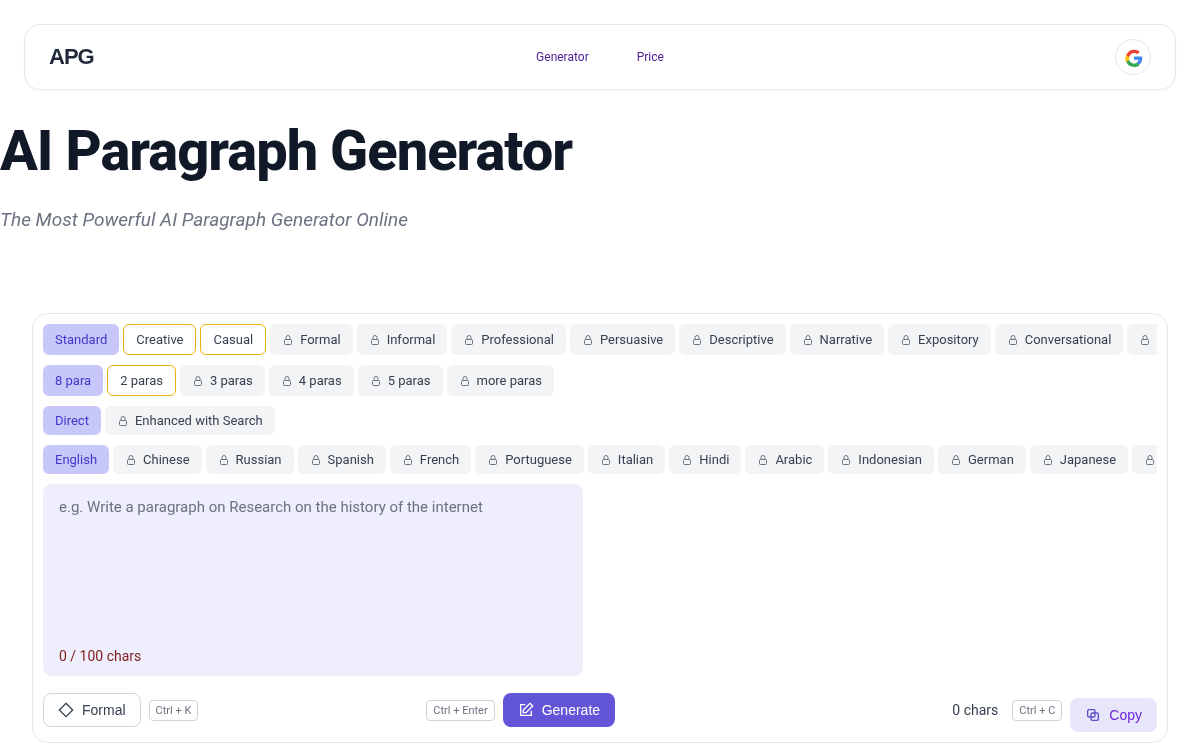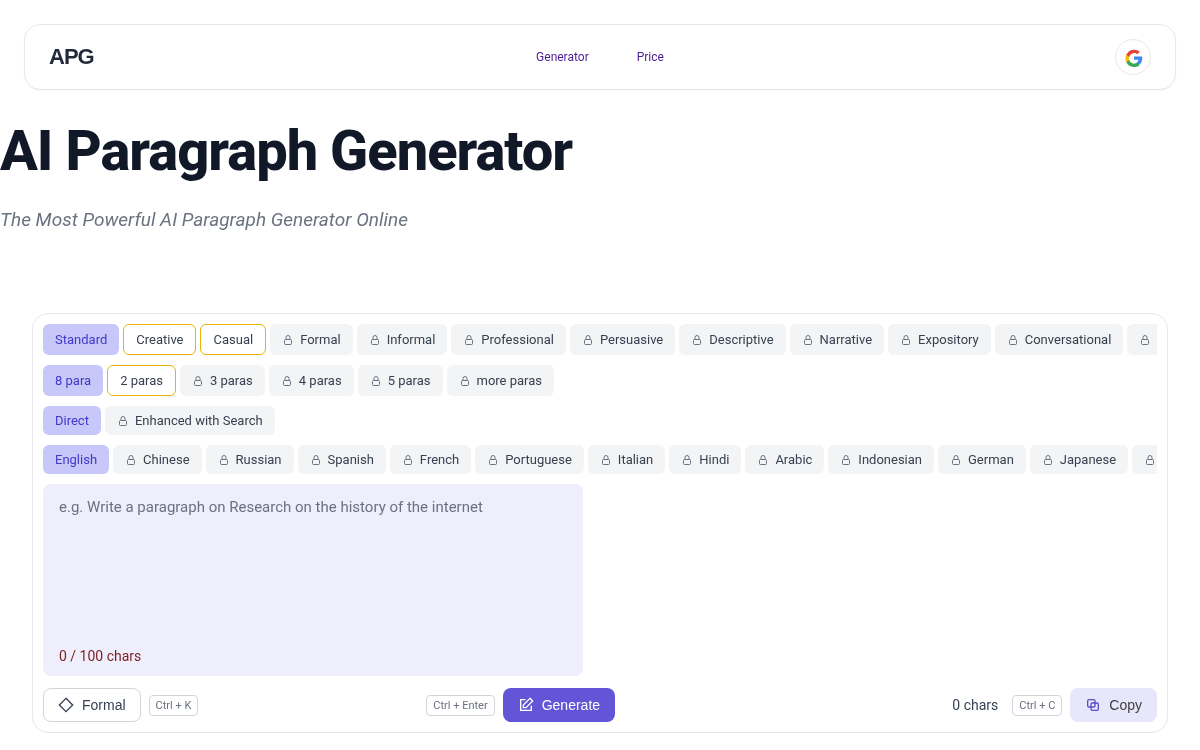--- a/index.html
+++ b/index.html
@@ -160,21 +160,22 @@
   border: 1px solid #d1d5db;
   color: #374151;
   background: #fff;
 }
 .btn-primary {
   background: #6355d8;
   color: #fff;
 }
 .btn-soft {
   background: #e8e6fb;
-  color: #404040;
+  color: #6d28d9;
+  margin-top: 10px;
 }
 .kbd {
   font-size: 11px;
   border: 1px solid #d1d5db;
   border-radius: 4px;
   padding: 3px 6px;
   color: #6b7280;
   background: #fff;
 }
 .spacer { flex: 1; }

